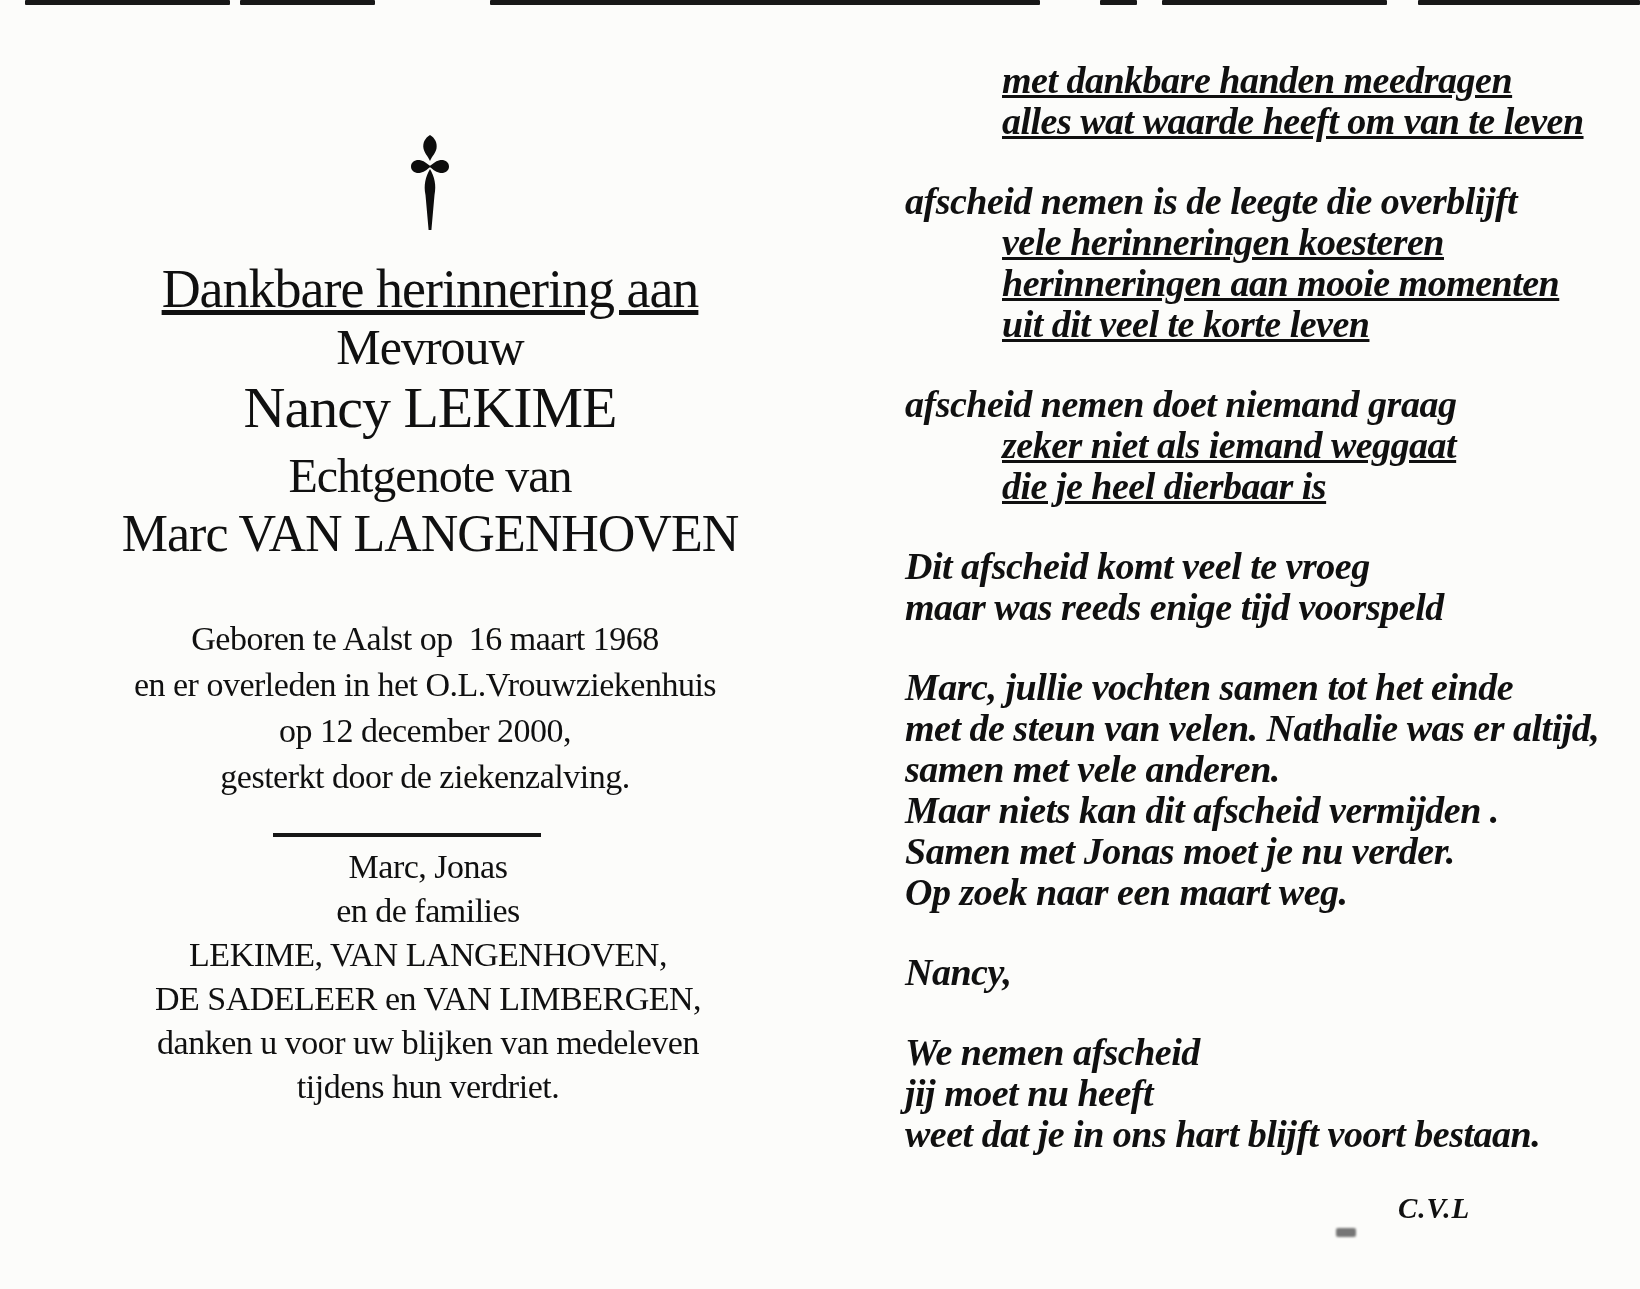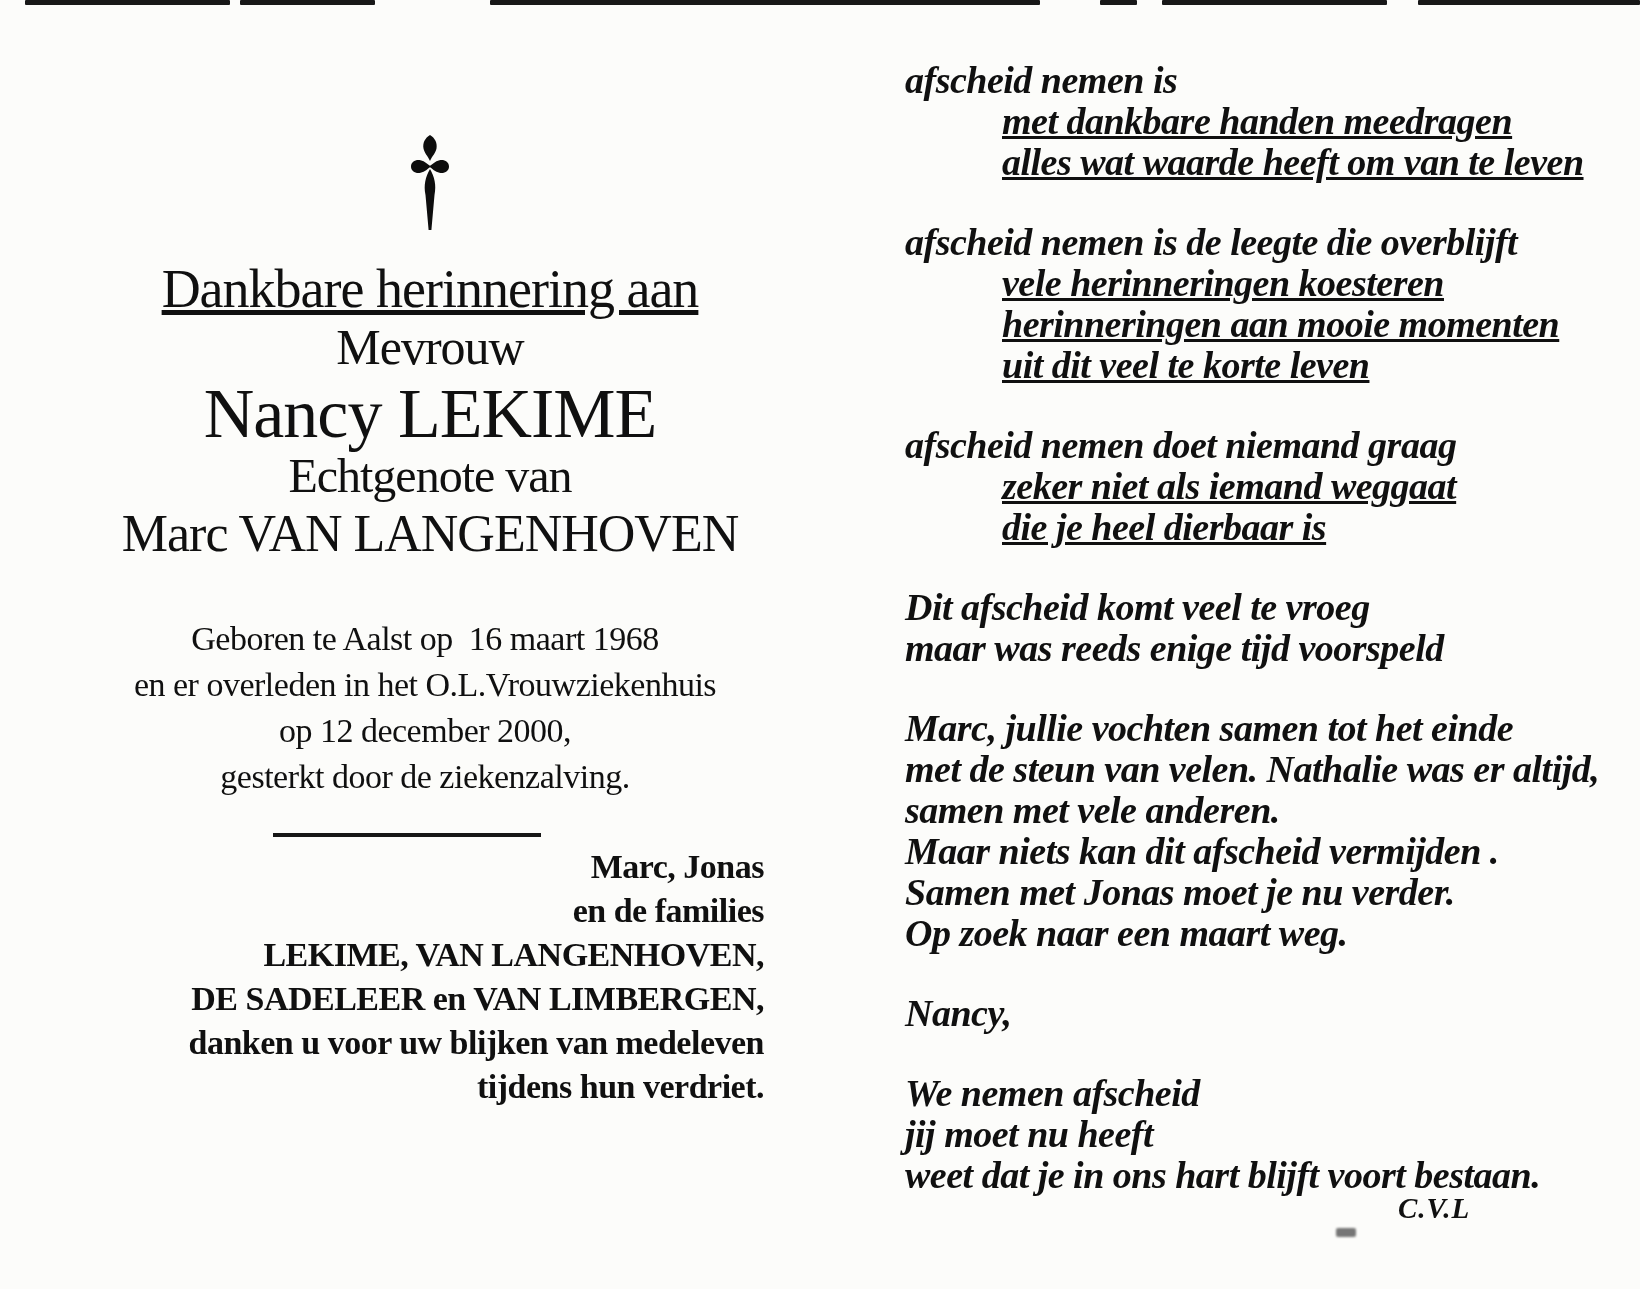--- a/index.html
+++ b/index.html
@@ -18,33 +18,33 @@
 
   
   .scan-strip{position:absolute;top:0;height:5px;background:#181818;border-radius:1px;}
   .scan-smudge{position:absolute;left:1336px;top:1228px;width:20px;height:9px;background:#4a4a4a;filter:blur(1px);opacity:.75;border-radius:2px;}
 
   
   .cross-wrap{position:absolute;left:408px;top:134px;width:44px;height:98px;}
   .left-header{position:absolute;left:30px;top:0;width:800px;text-align:center;}
   .lh-title   {position:absolute;top:258px;width:100%;font-size:54px;letter-spacing:-1px;text-decoration:underline;}
   .lh-salut   {position:absolute;top:318px;width:100%;font-size:50px;letter-spacing:-1px;}
-  .lh-name    {position:absolute;top:374px;width:100%;font-size:70px;letter-spacing:-1px;}
+  .lh-name    {position:absolute;top:374px;width:100%;font-size:58px;letter-spacing:-1px;}
   .lh-relation{position:absolute;top:448px;width:100%;font-size:48px;letter-spacing:-1px;}
   .lh-spouse  {position:absolute;top:504px;width:100%;font-size:52px;letter-spacing:-1px;}
 
   .life-details{
     position:absolute;left:25px;top:616px;width:800px;
     text-align:center;font-size:34px;line-height:46px;letter-spacing:-.5px;
   }
   .divider{position:absolute;left:273px;top:833px;width:268px;height:4px;background:#161616;}
 
   .acknowledgement{
-    position:absolute;left:64px;top:845px;width:700px;
-    text-align:right;font-size:34px;line-height:44px;letter-spacing:-.5px;font-weight:bold;
+    position:absolute;left:78px;top:845px;width:700px;
+    text-align:center;font-size:34px;line-height:44px;letter-spacing:-.5px;
   }
   .funeral-home{
     position:absolute;left:98px;top:1196px;width:600px;
     font-size:26px;letter-spacing:-.3px;
   }
 
   
   .poem{
     position:absolute;left:905px;top:60px;width:700px;
     font-size:38px;line-height:41px;
@@ -107,21 +107,20 @@
       <p>en de families</p>
       <p>LEKIME, VAN LANGENHOVEN,</p>
       <p>DE SADELEER en VAN LIMBERGEN,</p>
       <p>danken u voor uw blijken van medeleven</p>
       <p>tijdens hun verdriet.</p>
     </div>
 
 
   <div class="poem">
       <div class="stanza">
-        <p class="pline">afscheid nemen is</p>
         <p class="pline indent">met dankbare handen meedragen</p>
         <p class="pline indent">alles wat waarde heeft om van te leven</p>
       </div>
       <div class="stanza">
         <p class="pline">afscheid nemen is de leegte die overblijft</p>
         <p class="pline indent">vele herinneringen koesteren</p>
         <p class="pline indent">herinneringen aan mooie momenten</p>
         <p class="pline indent">uit dit veel te korte leven</p>
       </div>
       <div class="stanza">

